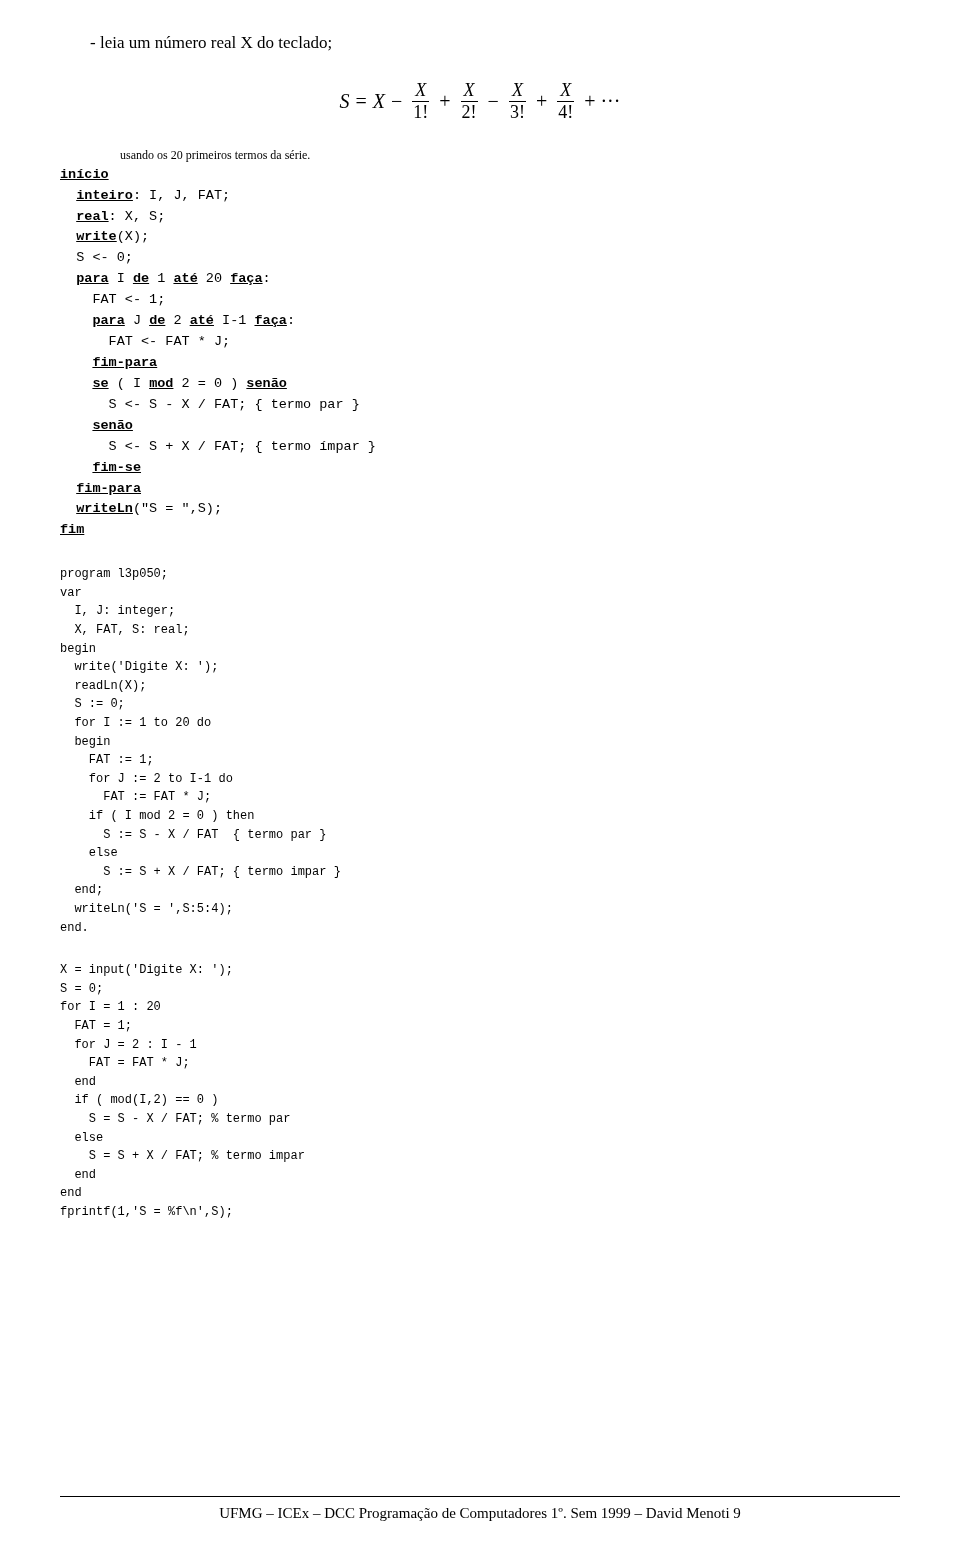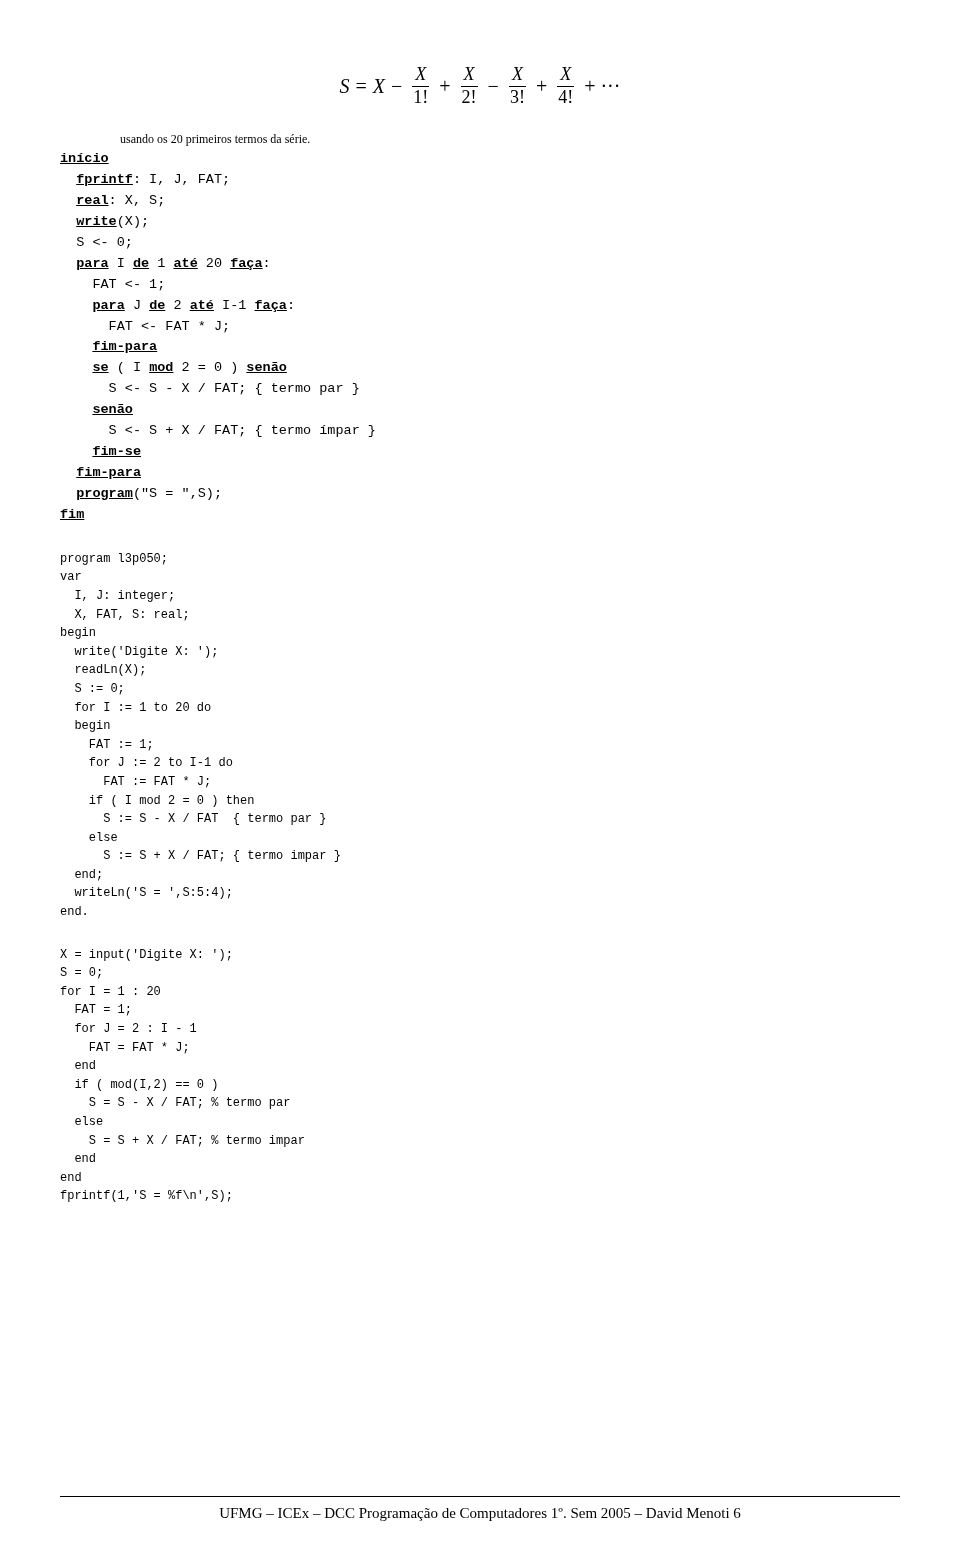--- a/index.html
+++ b/index.html
@@ -83,20 +83,23 @@
       margin: 0 60px;
     }
     .footer-text {
       font-size: 15px;
     }
   </style>
 </head>
 <body>
 
 <div>
+  <div class="question-title" style="padding-left:30px; margin-top:-10px;">
+    - leia um número real X do teclado;
+  </div>
 </div>
 
 <div class="formula-block">
   <span class="formula-inline">
     <span><em>S</em></span>
     <span>=</span>
     <span><em>X</em></span>
     <span>−</span>
     <span class="frac">
       <span class="num"><em>X</em></span>
@@ -119,36 +122,36 @@
     </span>
     <span>+ ···</span>
   </span>
 </div>
 
 <div class="using-text">
   usando os 20 primeiros termos da série.
 </div>
 
 <div class="pseudocode-block"><span class="bold underline">início</span>
-  <span class="bold underline">fprintf</span>: I, J, FAT;
+  <span class="bold underline">inteiro</span>: I, J, FAT;
   <span class="bold underline">real</span>: X, S;
   <span class="bold underline">write</span>(X);
   S &lt;- 0;
   <span class="bold underline">para</span> I <span class="bold underline">de</span> 1 <span class="bold underline">até</span> 20 <span class="bold underline">faça</span>:
     FAT &lt;- 1;
     <span class="bold underline">para</span> J <span class="bold underline">de</span> 2 <span class="bold underline">até</span> I-1 <span class="bold underline">faça</span>:
       FAT &lt;- FAT * J;
     <span class="bold underline">fim-para</span>
     <span class="bold underline">se</span> ( I <span class="bold underline">mod</span> 2 = 0 ) <span class="bold underline">senão</span>
       S &lt;- S - X / FAT; { termo par }
     <span class="bold underline">senão</span>
       S &lt;- S + X / FAT; { termo ímpar }
     <span class="bold underline">fim-se</span>
   <span class="bold underline">fim-para</span>
-  <span class="bold underline">program</span>("S = ",S);
+  <span class="bold underline">writeLn</span>("S = ",S);
 <span class="bold underline">fim</span></div>
 
 <div class="code-block">program l3p050;
 var
   I, J: integer;
   X, FAT, S: real;
 begin
   write('Digite X: ');
   readLn(X);
   S := 0;
@@ -174,14 +177,14 @@
   end
   if ( mod(I,2) == 0 )
     S = S - X / FAT; % termo par
   else
     S = S + X / FAT; % termo impar
   end
 end
 fprintf(1,'S = %f\n',S);</div>
 
 <div class="footer">
-  <span class="footer-text">UFMG – ICEx – DCC  Programação de Computadores 1º. Sem 2005 – David Menoti   6</span>
+  <span class="footer-text">UFMG – ICEx – DCC  Programação de Computadores 1º. Sem 1999 – David Menoti   9</span>
 </div>
 
 </body></html>

